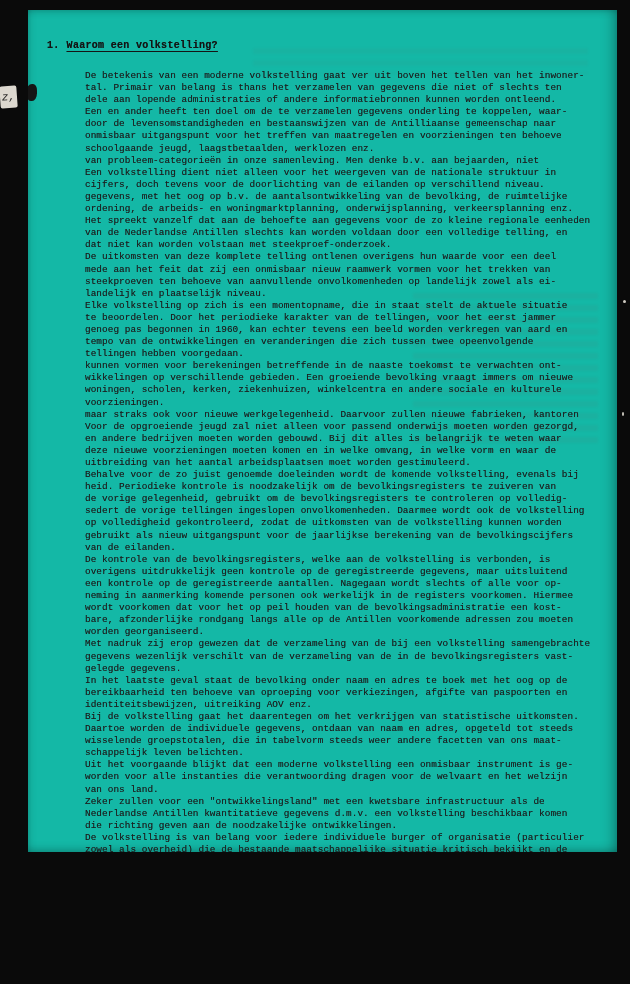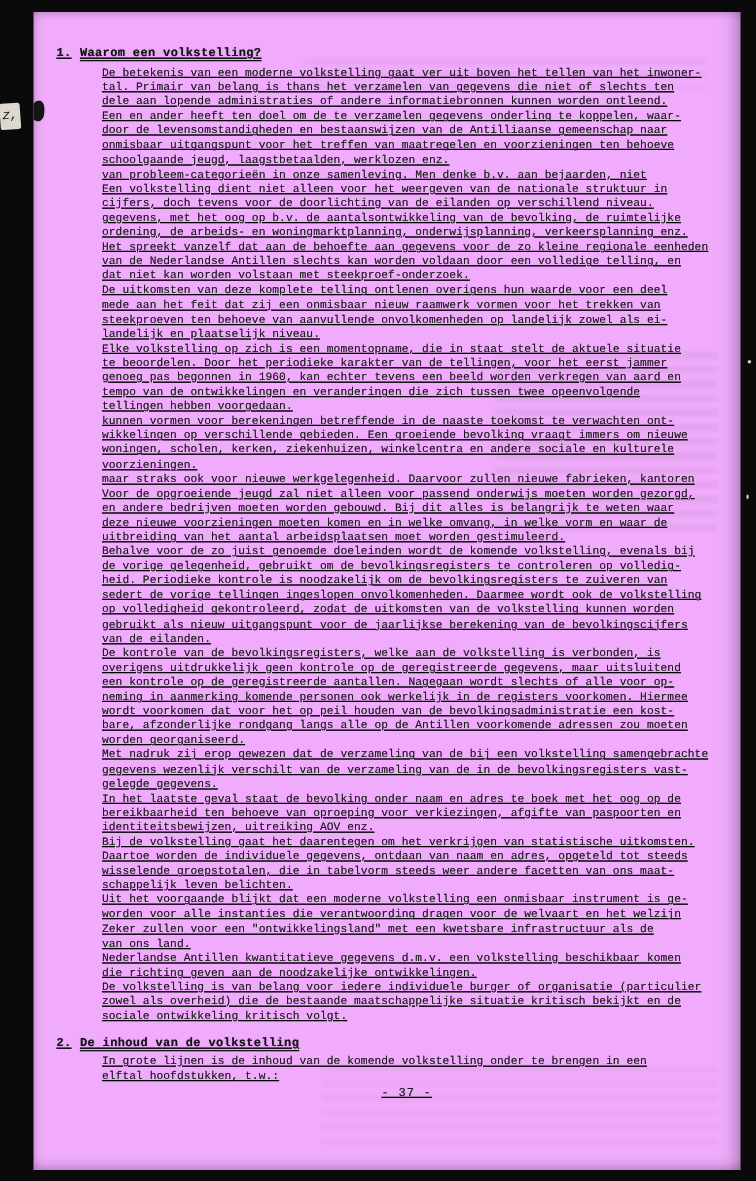--- a/index.html
+++ b/index.html
@@ -1,27 +1,26 @@
 <!DOCTYPE html>
 <html><head>
 <meta charset="utf-8">
 <style>
   html,body{margin:0;padding:0;background:#000;}
   .scan{
     position:relative;width:630px;height:984px;background:#0a0a0a;overflow:hidden;
     font-family:"Liberation Mono","DejaVu Sans Mono",monospace;
   }
   .page{
-    position:absolute;left:28px;top:10px;width:589px;height:965px;
-    background:#f0abfc;box-sizing:border-box;overflow:hidden;
+    position:absolute;left:28px;top:10px;width:589px;height:842px;
+    background:#14b8a6;box-sizing:border-box;overflow:hidden;
     box-shadow:inset -10px 0 14px -8px rgba(0,0,0,.35),
                inset 6px 0 10px -7px rgba(0,0,0,.28),
                inset 0 -8px 10px -6px rgba(0,0,0,.22),
                inset 0 6px 8px -6px rgba(0,0,0,.22);
-    text-decoration:underline;
   }
   .bleed{
     position:absolute;z-index:0;pointer-events:none;
     background:repeating-linear-gradient(180deg, rgba(99,95,88,.16) 0 6px, transparent 6px 12px);
     filter:blur(1.2px);
   }
   .bleed-a{left:385px;top:283px;width:185px;height:150px;opacity:.5;}
   .bleed-b{left:240px;top:878px;width:330px;height:70px;opacity:.3;}
   .bleed-c{left:225px;top:38px;width:335px;height:26px;opacity:.35;}
   .ink-smudge{
@@ -35,21 +34,21 @@
     transform:rotate(-4deg);border-radius:2px;
   }
   .doc-section{position:relative;z-index:1;margin-left:19px;}
   .section-1{padding-top:30px;}
   .section-2{margin-top:12px;}
   .heading{
     margin:0;font-size:10px;font-weight:700;color:#141414;letter-spacing:.3px;
     text-shadow:0 0 .6px rgba(20,20,20,.65);
   }
   .heading .title{text-decoration:underline;text-underline-offset:2.5px;margin-left:7px;}
-  .body{margin-top:4px;margin-left:38px;color:#1d1d1d;}
+  .body{margin-top:19px;margin-left:38px;color:#1d1d1d;}
   .section-2 .body{margin-top:3px;}
   .line{
     font-size:9.4px;line-height:12.1px;white-space:pre;letter-spacing:.05px;
     text-shadow:0 0 .5px rgba(25,25,25,.55);
   }
   .page-number{
     position:relative;z-index:1;margin-top:3px;margin-left:57px;width:508px;
     text-align:center;font-size:10px;color:#1b1b1b;letter-spacing:1px;
     text-shadow:0 0 .5px rgba(25,25,25,.55);
   }
@@ -103,22 +102,22 @@
           <div class="line">kunnen vormen voor berekeningen betreffende in de naaste toekomst te verwachten ont-</div>
           <div class="line">wikkelingen op verschillende gebieden. Een groeiende bevolking vraagt immers om nieuwe</div>
           <div class="line">woningen, scholen, kerken, ziekenhuizen, winkelcentra en andere sociale en kulturele</div>
           <div class="line">voorzieningen.</div>
           <div class="line">maar straks ook voor nieuwe werkgelegenheid. Daarvoor zullen nieuwe fabrieken, kantoren</div>
           <div class="line">Voor de opgroeiende jeugd zal niet alleen voor passend onderwijs moeten worden gezorgd,</div>
           <div class="line">en andere bedrijven moeten worden gebouwd. Bij dit alles is belangrijk te weten waar</div>
           <div class="line">deze nieuwe voorzieningen moeten komen en in welke omvang, in welke vorm en waar de</div>
           <div class="line">uitbreiding van het aantal arbeidsplaatsen moet worden gestimuleerd.</div>
           <div class="line">Behalve voor de zo juist genoemde doeleinden wordt de komende volkstelling, evenals bij</div>
+          <div class="line">heid. Periodieke kontrole is noodzakelijk om de bevolkingsregisters te zuiveren van</div>
           <div class="line">de vorige gelegenheid, gebruikt om de bevolkingsregisters te controleren op volledig-</div>
-          <div class="line">heid. Periodieke kontrole is noodzakelijk om de bevolkingsregisters te zuiveren van</div>
           <div class="line">sedert de vorige tellingen ingeslopen onvolkomenheden. Daarmee wordt ook de volkstelling</div>
           <div class="line">op volledigheid gekontroleerd, zodat de uitkomsten van de volkstelling kunnen worden</div>
           <div class="line">gebruikt als nieuw uitgangspunt voor de jaarlijkse berekening van de bevolkingscijfers</div>
           <div class="line">van de eilanden.</div>
           <div class="line">De kontrole van de bevolkingsregisters, welke aan de volkstelling is verbonden, is</div>
           <div class="line">overigens uitdrukkelijk geen kontrole op de geregistreerde gegevens, maar uitsluitend</div>
           <div class="line">een kontrole op de geregistreerde aantallen. Nagegaan wordt slechts of alle voor op-</div>
           <div class="line">neming in aanmerking komende personen ook werkelijk in de registers voorkomen. Hiermee</div>
           <div class="line">wordt voorkomen dat voor het op peil houden van de bevolkingsadministratie een kost-</div>
           <div class="line">bare, afzonderlijke rondgang langs alle op de Antillen voorkomende adressen zou moeten</div>
@@ -128,22 +127,22 @@
           <div class="line">gelegde gegevens.</div>
           <div class="line">In het laatste geval staat de bevolking onder naam en adres te boek met het oog op de</div>
           <div class="line">bereikbaarheid ten behoeve van oproeping voor verkiezingen, afgifte van paspoorten en</div>
           <div class="line">identiteitsbewijzen, uitreiking AOV enz.</div>
           <div class="line">Bij de volkstelling gaat het daarentegen om het verkrijgen van statistische uitkomsten.</div>
           <div class="line">Daartoe worden de individuele gegevens, ontdaan van naam en adres, opgeteld tot steeds</div>
           <div class="line">wisselende groepstotalen, die in tabelvorm steeds weer andere facetten van ons maat-</div>
           <div class="line">schappelijk leven belichten.</div>
           <div class="line">Uit het voorgaande blijkt dat een moderne volkstelling een onmisbaar instrument is ge-</div>
           <div class="line">worden voor alle instanties die verantwoording dragen voor de welvaart en het welzijn</div>
+          <div class="line">van ons land.</div>
           <div class="line">Zeker zullen voor een "ontwikkelingsland" met een kwetsbare infrastructuur als de</div>
-          <div class="line">van ons land.</div>
           <div class="line">Nederlandse Antillen kwantitatieve gegevens d.m.v. een volkstelling beschikbaar komen</div>
           <div class="line">die richting geven aan de noodzakelijke ontwikkelingen.</div>
           <div class="line">De volkstelling is van belang voor iedere individuele burger of organisatie (particulier</div>
           <div class="line">zowel als overheid) die de bestaande maatschappelijke situatie kritisch bekijkt en de</div>
           <div class="line">sociale ontwikkeling kritisch volgt.</div>
         </div>
     </section>
 
     <section class="doc-section section-2">
       <h2 class="heading">

